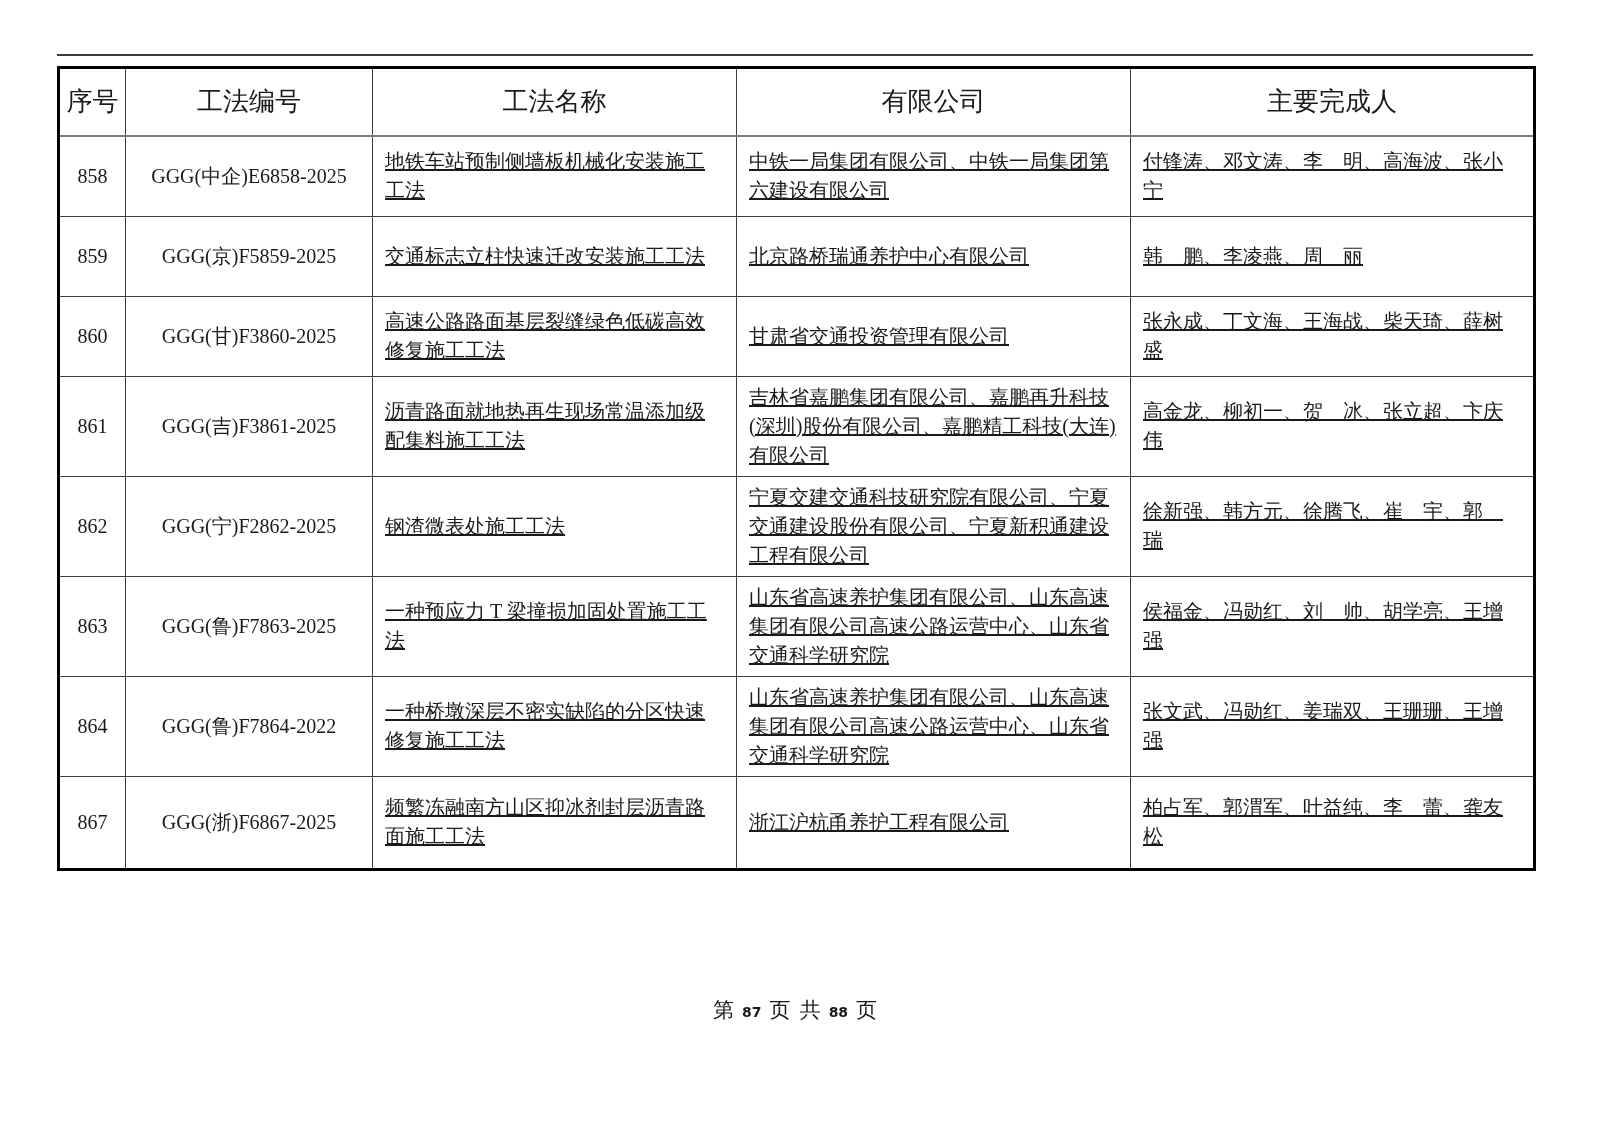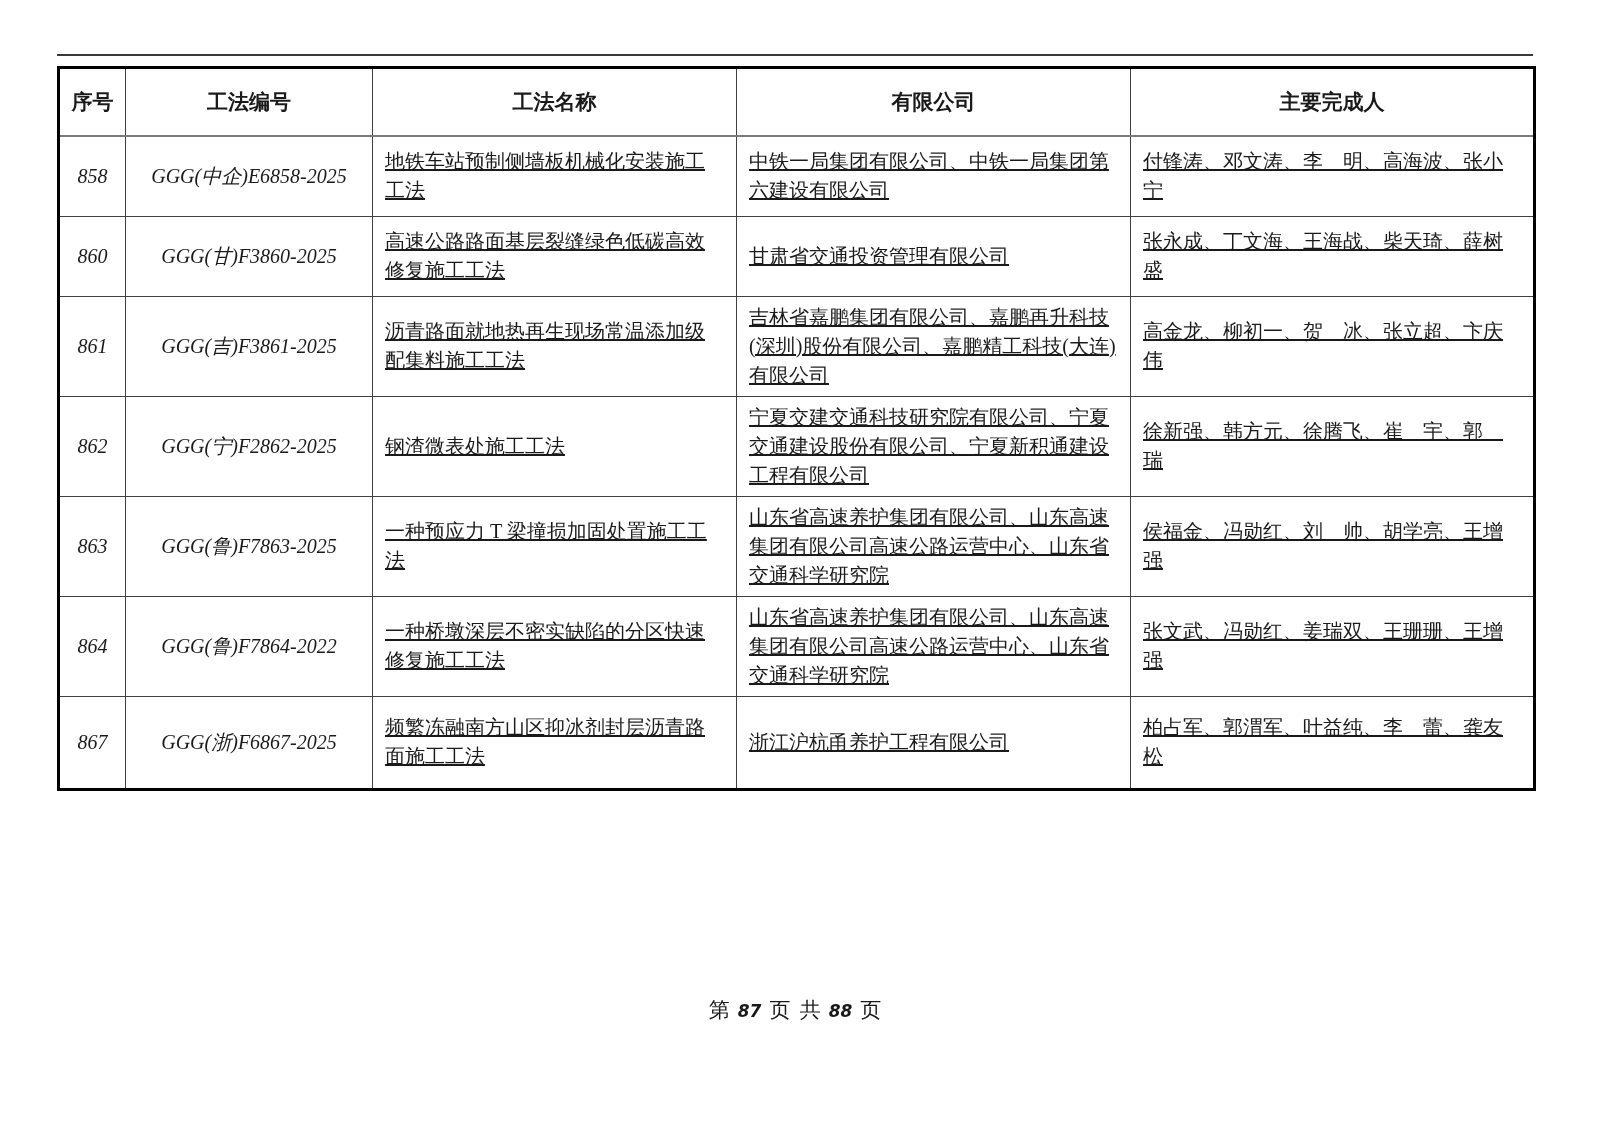--- a/index.html
+++ b/index.html
@@ -39,51 +39,49 @@
   table.methods td {
     border: 1px solid #404040;
     font-size: 20px;
     line-height: 1.45;
     vertical-align: middle;
     padding: 6px 12px;
     overflow: hidden;
   }
   table.methods thead th {
     height: 58px;
-    font-size: 21px;
-    font-weight: bold;
+    font-size: 26px;
+    font-weight: normal;
     text-align: center;
     border-bottom: 2px solid #7a7a7a;
     padding: 4px 6px;
   }
   td.c-no, td.c-code {
     text-align: center;
-    font-style: italic;
   }
   td.c-name, td.c-org, td.c-people {
     text-align: left;
     padding-left: 13px;
     padding-right: 10px;
     text-decoration: underline;
   }
   .footer {
     position: absolute;
     left: 57px;
     top: 996px;
     width: 1476px;
     text-align: center;
     font-size: 21px;
     color: #1a1a1a;
   }
   .footer .num {
     font-weight: bold;
     margin: 0 6px;
     font-family: "DejaVu Sans", "Liberation Sans", sans-serif;
-    font-size: 17px;
-    font-style: italic;
+    font-size: 14px;
   }
   .footer .lbl {
     margin: 0 2px;
   }
 </style>
 </head>
 <body>
 
 <div class="page">
 
@@ -106,20 +104,27 @@
         <th>主要完成人</th>
       </tr>
     </thead>
     <tbody>
       <tr style="height:80px">
         <td class="c-no">858</td>
         <td class="c-code">GGG(中企)E6858-2025</td>
         <td class="c-name">地铁车站预制侧墙板机械化安装施工工法</td>
         <td class="c-org">中铁一局集团有限公司、中铁一局集团第六建设有限公司</td>
         <td class="c-people">付锋涛、邓文涛、李　明、高海波、张小宁</td>
+      </tr>
+      <tr style="height:80px">
+        <td class="c-no">859</td>
+        <td class="c-code">GGG(京)F5859-2025</td>
+        <td class="c-name">交通标志立柱快速迁改安装施工工法</td>
+        <td class="c-org">北京路桥瑞通养护中心有限公司</td>
+        <td class="c-people">韩　鹏、李凌燕、周　丽</td>
       </tr>
       <tr style="height:80px">
         <td class="c-no">860</td>
         <td class="c-code">GGG(甘)F3860-2025</td>
         <td class="c-name">高速公路路面基层裂缝绿色低碳高效修复施工工法</td>
         <td class="c-org">甘肃省交通投资管理有限公司</td>
         <td class="c-people">张永成、丁文海、王海战、柴天琦、薛树盛</td>
       </tr>
       <tr style="height:90px">
         <td class="c-no">861</td>

